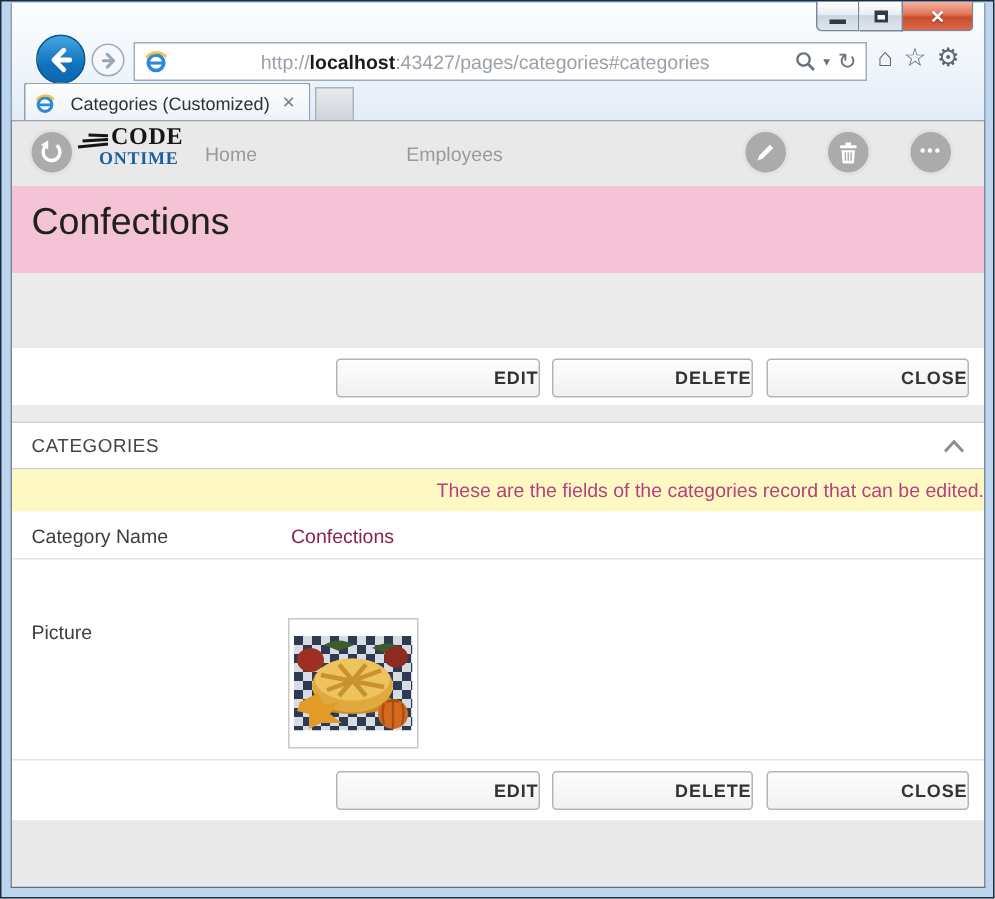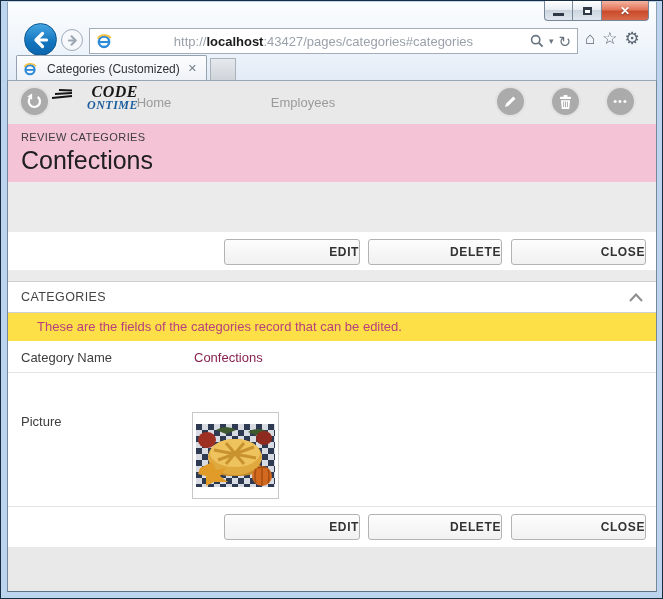--- a/index.html
+++ b/index.html
@@ -50,21 +50,21 @@
              background: linear-gradient(#e6e9ed, #ced3d9); border: 1px solid #a9b1ba; border-bottom: none; }
 
   
   .viewport { position: absolute; left: 6px; top: 79px; width: 650px; height: 512px;
               background: #ebebeb; border-left: 1px solid #75889c; border-right: 1px solid #75889c;
               border-bottom: 1px solid #5d7084; border-top: 1px solid #98a5b3; overflow: hidden; }
 
   .nav { position: absolute; left: 0; top: 0; width: 100%; height: 43px; background: #e9e9e9; }
   .nav-back { left: 11px; top: 5px; width: 31px; height: 31px; background: #a7a7a7; border: 2px solid #dedede; }
   .logo { position: absolute; left: 46px; top: 3px; width: 84px; line-height: 1;
-          font-family: "Liberation Serif", serif; font-style: italic; font-weight: bold; text-align: right; }
+          font-family: "Liberation Serif", serif; font-weight: bold; }
   .logo .l1 { color: #161616; font-size: 16px; letter-spacing: .5px; padding-left: 20px; }
   .logo .l2 { color: #1d5e9e; font-size: 12px; letter-spacing: .5px; padding-left: 12px; margin-top: -1px; }
   .logo svg { position: absolute; left: -4px; top: 2px; }
   .navitem { position: absolute; top: 0; height: 43px; line-height: 43px; font-size: 13px;
              color: #9a9a9a; text-align: center; }
   .navitem.active { background: #d9d9d9; color: #6f6f6f; }
   .navitem .caret2 { font-size: 9px; color: #4a4a4a; margin-left: 5px; }
   .circ { top: 5px; width: 31px; height: 31px; background: #ababab; border: 2px solid #e2e2e2; }
   .dots { color: #fff; font-size: 11px; letter-spacing: 1px; margin-top: -2px; }
 
@@ -81,22 +81,22 @@
          border: 1px solid #b3b3b3; border-radius: 3px; font-size: 12px; font-weight: bold;
          color: #333; letter-spacing: .6px; text-align: right; line-height: 24px; }
   .btn.b-edit { left: 216px; width: 136px; }
   .btn.b-del  { left: 360px; width: 134px; }
   .btn.b-cls  { left: 503px; width: 135px; }
 
   .sechdr { position: absolute; left: 0; top: 200px; width: 100%; height: 32px; background: #fff;
             border-top: 1px solid #cfcfcf; border-bottom: 1px solid #cfcfcf;
             display: flex; align-items: center; padding: 0 13px; }
   .sechdr .stitle { font-size: 12.5px; color: #444; letter-spacing: .4px; flex: 1; }
-  .notice2 { position: absolute; left: 0; top: 232px; width: 100%; height: 28px; background: #fde047;
-             color: #b8407c; font-size: 13px; line-height: 28px; padding-left: 29px; }
+  .notice2 { position: absolute; left: 0; top: 232px; width: 100%; height: 28px; background: #fef9c3;
+             color: #b8407c; font-size: 13px; line-height: 28px; padding-left: 13px; text-align: right; }
 
   .frow { position: absolute; left: 0; width: 100%; background: #fff; border-bottom: 1px solid #e4e4e4; }
   .r1 { top: 0; height: 32px; }
   .r2 { top: 32px; height: 32px; }
   .r3 { top: 64px; height: 102px; }
   .flabel { position: absolute; left: 13px; top: 9px; font-size: 13px; color: #3d3d3d; }
   .fvalue { position: absolute; left: 186px; top: 9px; font-size: 13px; }
   .v1 { color: #88224f; }
   .v2 { color: #a62a69; }
   .thumb { position: absolute; left: 184px; top: 7px; width: 87px; height: 87px; background: #fff;
@@ -202,21 +202,20 @@
           <path d="M3.2 6.5 H12.8 L12 16 H4 Z" fill="#fff"></path>
           <path d="M6 8 V14 M8 8 V14 M10 8 V14" stroke="#ababab" stroke-width="1"></path>
         </svg>
       </div>
       <div class="navbtn circ" style="left:597px;">
         <span class="dots">•••</span>
       </div>
     </div>
 
     <div class="hdr">
-      <div class="kicker">REVIEW CATEGORIES</div>
       <div class="ptitle">Confections</div>
     </div>
 
 
     <div class="band band1">
       <div class="btn b-edit" style="top:7px;">EDIT</div>
       <div class="btn b-del" style="top:7px;">DELETE</div>
       <div class="btn b-cls" style="top:7px;">CLOSE</div>
     </div>
 

